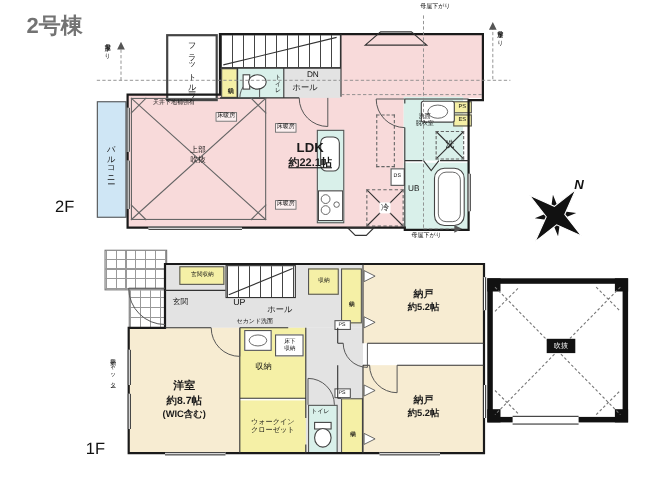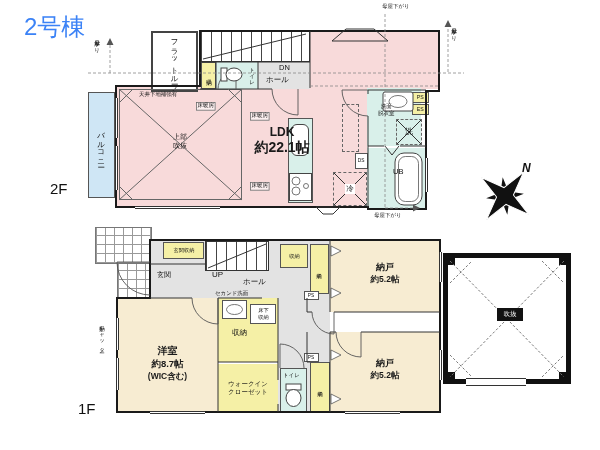--- a/index.html
+++ b/index.html
@@ -33,21 +33,21 @@
   .thin2{fill:none;stroke:#666;stroke-width:1;}
   .arc{fill:none;stroke:#555;stroke-width:.9;}
   .fix{fill:#fff;stroke:#444;stroke-width:1;}
   .fixthin{fill:none;stroke:#555;stroke-width:.8;}
   .dash{fill:none;stroke:#888;stroke-width:.8;stroke-dasharray:3 2;}
   .dash2{fill:none;stroke:#777;stroke-width:1;stroke-dasharray:2.5 2;}
   .solidhead{fill:#555;}
   .tri{fill:#fff;stroke:#555;stroke-width:.8;}
   .sitebox{border:5px solid #111;background:#fff;}
   .siteblk{background:#111;}
-  .title{font-size:24px;font-weight:400;color:#3b82f6;}
+  .title{font-size:20px;font-weight:700;color:#737373;}
   .floorlbl{font-size:15px;color:#111;}
   .big{font-weight:600;}
 </style>
 </head>
 <body>
 
 <div id="canvas">
 
   <div class="abs f pink" style="left:310px;top:31px;width:129px;height:58px;"></div>
   <div class="abs f pink" style="left:116px;top:86px;width:251px;height:121px;"></div>
@@ -180,30 +180,30 @@
   <div class="abs lbl vt shr" style="left:450px;top:24px;height:70px;">母屋下がり</div>
   <div class="abs lbl shr" style="left:139px;top:91px;">天井下地補強有</div>
   <div class="abs lbl shr tag" style="left:196px;top:102px;">床暖房</div>
   <div class="abs lbl shr tag" style="left:250px;top:112px;">床暖房</div>
   <div class="abs lbl shr tag" style="left:250px;top:182px;">床暖房</div>
 
   <div class="abs lbl ctr" style="left:161px;top:132px;width:38px;height:20px;">上部
 吹抜</div>
   <div class="abs ctr" style="left:244px;top:126px;width:76px;height:30px;z-index:4;">
     <span class="big" style="font-size:12px;">LDK</span>
-    <span class="big" style="font-size:14px;">約22.1帖</span>
+    <span class="big" style="font-size:10px;text-decoration:underline;">約22.1帖</span>
     </div>
   <div class="abs lbl vt ctr" style="left:92px;top:110px;width:18px;height:70px;font-size:7.5px;z-index:4;">バルコニー</div>
   <div class="abs lbl vt shr" style="left:248px;top:63px;height:26px;">トイレ</div>
   <div class="abs lbl" style="left:279px;top:63px;font-size:7.5px;">DN</div>
   <div class="abs lbl" style="left:266px;top:75px;font-size:7.5px;">ホール</div>
   <div class="abs lbl ctr shr" style="left:369px;top:103px;width:44px;height:18px;">洗面
 脱衣室</div>
   <div class="abs lbl ctr" style="left:396px;top:119px;width:26px;height:26px;font-size:8px;z-index:4;">洗</div>
-  <div class="abs lbl" style="left:393px;top:167px;font-size:7.5px;">UB</div>
+  <div class="abs lbl" style="left:371px;top:167px;font-size:7.5px;">UB</div>
   <div class="abs lbl ctr" style="left:333px;top:172px;width:34px;height:34px;z-index:4;">
     <span style="background:#fff;font-size:7.5px;padding:0 1px;">冷</span></div>
 
   <div class="abs lbl" style="left:157px;top:271px;">玄関</div>
   <div class="abs lbl" style="left:212px;top:270px;font-size:8px;">UP</div>
   <div class="abs lbl" style="left:243px;top:277px;font-size:7.5px;">ホール</div>
   <div class="abs lbl shr" style="left:215px;top:290px;">セカンド洗面</div>
   <div class="abs lbl" style="left:232px;top:328px;font-size:7.5px;">収納</div>
   <div class="abs lbl ctr" style="left:218px;top:364px;width:60px;height:48px;font-size:6.5px;z-index:4;">ウォークイン
 クローゼット</div>

